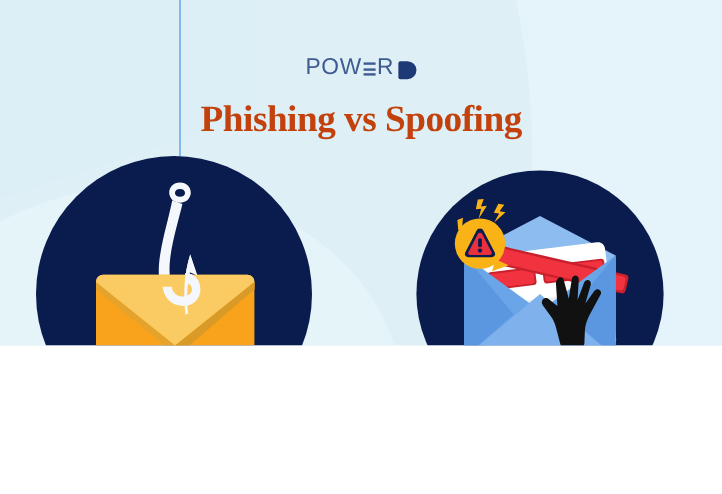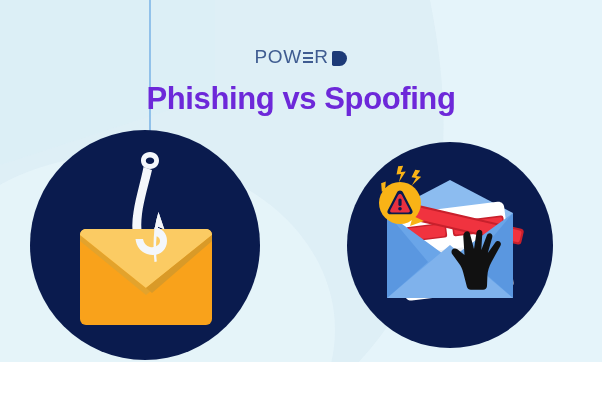--- a/index.html
+++ b/index.html
@@ -8,21 +8,21 @@
     padding: 0;
     background: #ffffff;
   }
   body {
     font-family: "Liberation Sans", sans-serif;
   }
 
   #poster {
     position: relative;
     width: 602px;
-    height: 362px;
+    height: 288px;
     overflow: hidden;
     background: #deeff6;
   }
 
   #bg-svg, #art-svg {
     position: absolute;
     left: 0;
     top: 0;
     width: 602px;
     height: 412px;
@@ -83,23 +83,24 @@
     top: 2px;
     background: #1d3a77;
     border-radius: 2px 9px 9px 2px;
   }
 
   
   #title {
     top: 80px;
     font-size: 31px;
     font-weight: bold;
-    color: #6d28d9;
+    color: #c2410c;
     letter-spacing: -0.4px;
     line-height: 1.2;
+    font-family: Liberation Serif, serif;
   }
 </style>
 </head>
 <body>
 
 <div id="poster">
 
   <svg id="bg-svg" viewBox="0 0 602 412">
     <rect x="0" y="0" width="602" height="412" fill="#deeff6"></rect>
 

